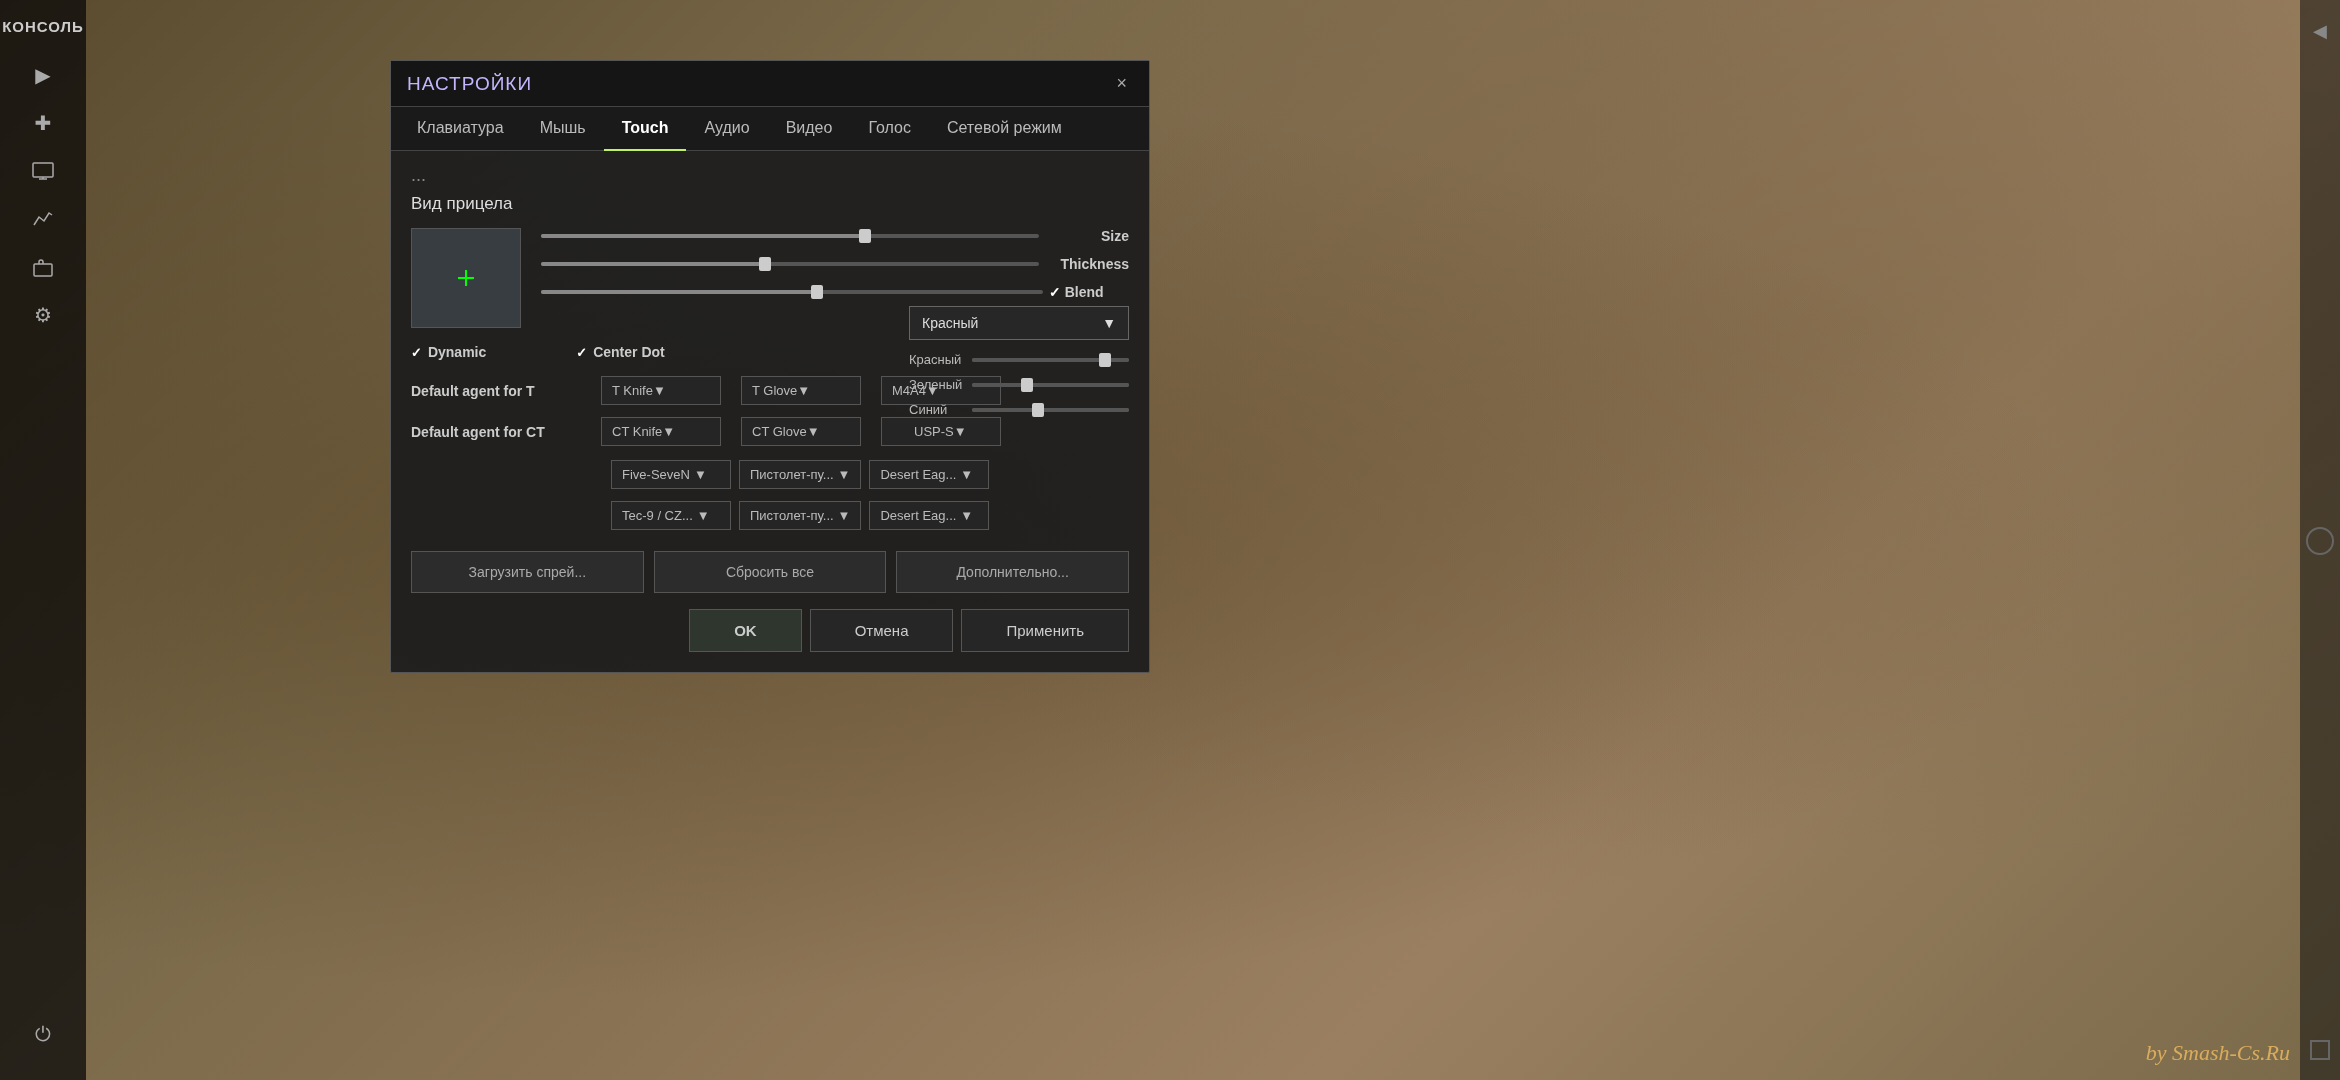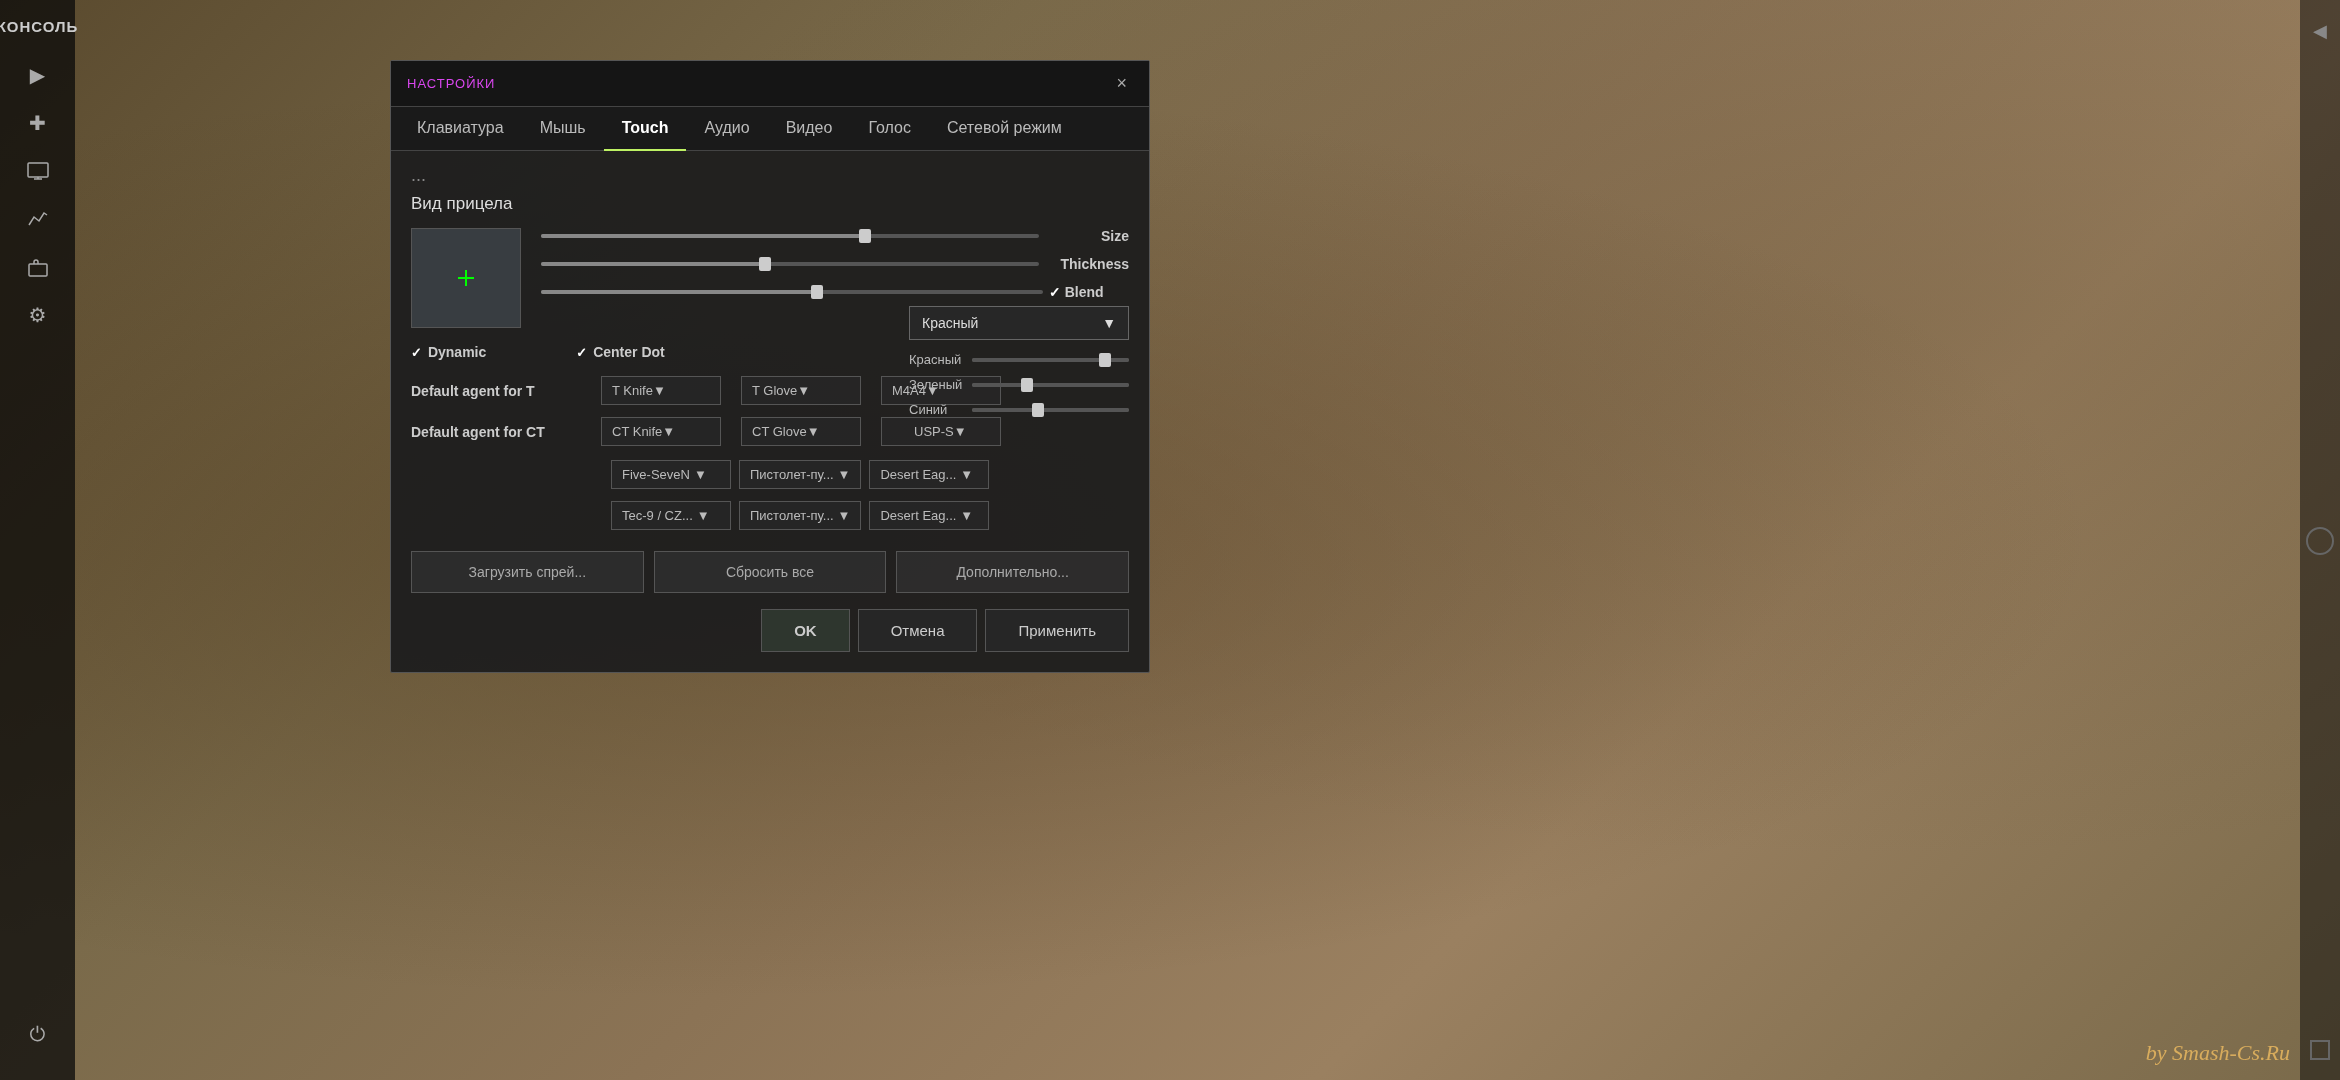--- a/index.html
+++ b/index.html
@@ -29,21 +29,21 @@
         radial-gradient(ellipse at 80% 30%, rgba(100,80,50,0.3) 0%, transparent 50%);
       z-index: 1;
     }
 
     
     .sidebar {
       position: absolute;
       left: 0;
       top: 0;
       bottom: 0;
-      width: 75px;
+      width: 86px;
       background: rgba(10,10,10,0.75);
       z-index: 10;
       display: flex;
       flex-direction: column;
       align-items: center;
       padding: 18px 0;
       gap: 0;
     }
 
     .sidebar-title {
@@ -138,22 +138,22 @@
     .dialog-titlebar {
       background: rgba(20,20,20,0.9);
       padding: 10px 16px;
       display: flex;
       align-items: center;
       justify-content: space-between;
       border-bottom: 1px solid #444;
     }
 
     .dialog-title {
-      color: #d946ef;
-      font-size: 13px;
+      color: #c4b5fd;
+      font-size: 19px;
       letter-spacing: 1px;
       font-weight: normal;
     }
 
     .dialog-close {
       color: #aaa;
       font-size: 18px;
       cursor: pointer;
       background: none;
       border: none;
@@ -438,21 +438,21 @@
       text-align: center;
     }
 
     .dialog-footer {
       display: flex;
       gap: 8px;
       justify-content: flex-end;
     }
 
     .footer-btn {
-      padding: 12px 32px;
+      padding: 12px 44px;
       font-size: 15px;
       cursor: pointer;
       border: 1px solid #555;
     }
 
     .btn-ok {
       background: rgba(50,60,50,0.8);
       color: #ccc;
       font-weight: bold;
     }

